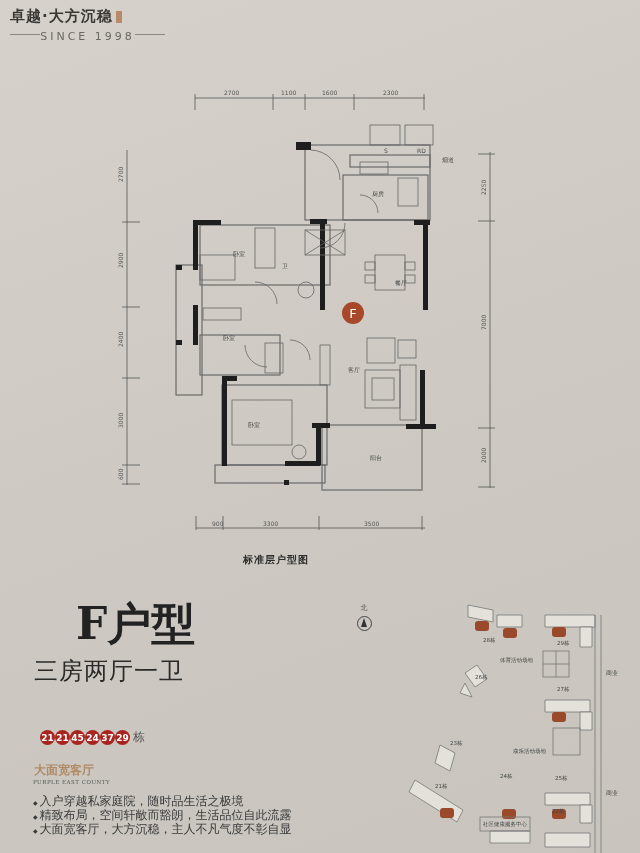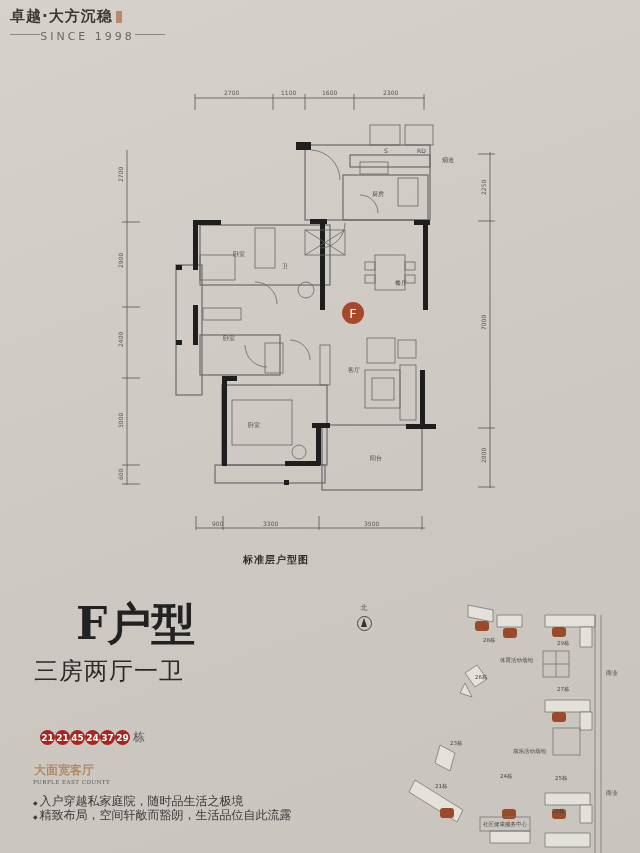--- a/index.html
+++ b/index.html
@@ -191,20 +191,21 @@
     <span class="bldg">37</span>
     <span class="bldg">29</span>
     <span class="bldg-suffix">栋</span>
   </div>
 
   <div class="desc-title">大面宽客厅</div>
   <div class="desc-en">PURPLE EAST COUNTY</div>
   <ul class="bullets">
     <li>入户穿越私家庭院，随时品生活之极境</li>
     <li>精致布局，空间轩敞而豁朗，生活品位自此流露</li>
+    <li>大面宽客厅，大方沉稳，主人不凡气度不彰自显</li>
   </ul>
 
   <svg width="230" height="260" style="position:absolute;left:405px;top:595px;" viewBox="0 0 230 260">
     <g stroke="#777" stroke-width="0.8" fill="#e4e1db">
       <path d="M63 10 l25 5 l0 12 l-25 -5z"></path>
         <path d="M92 20 l25 0 l0 12 l-25 0z"></path>
       <path d="M140 20 l50 0 l0 12 l-50 0z"></path>
         <path d="M175 32 l12 0 l0 20 l-12 0z"></path>
       <path d="M60 78 l12 -8 l10 14 l-12 8z M60 88 l-5 10 l12 4z"></path>
       <path d="M140 198 l45 0 l0 12 l-45 0z"></path>

